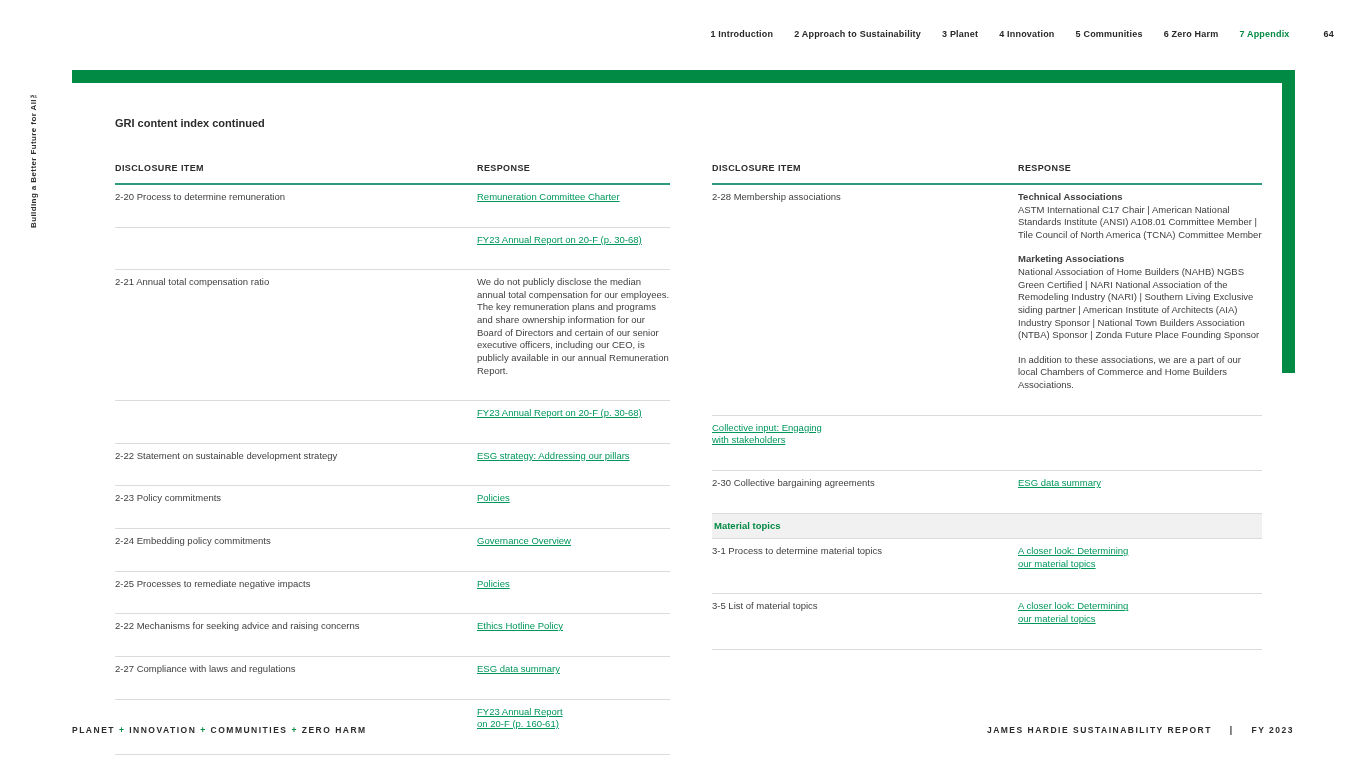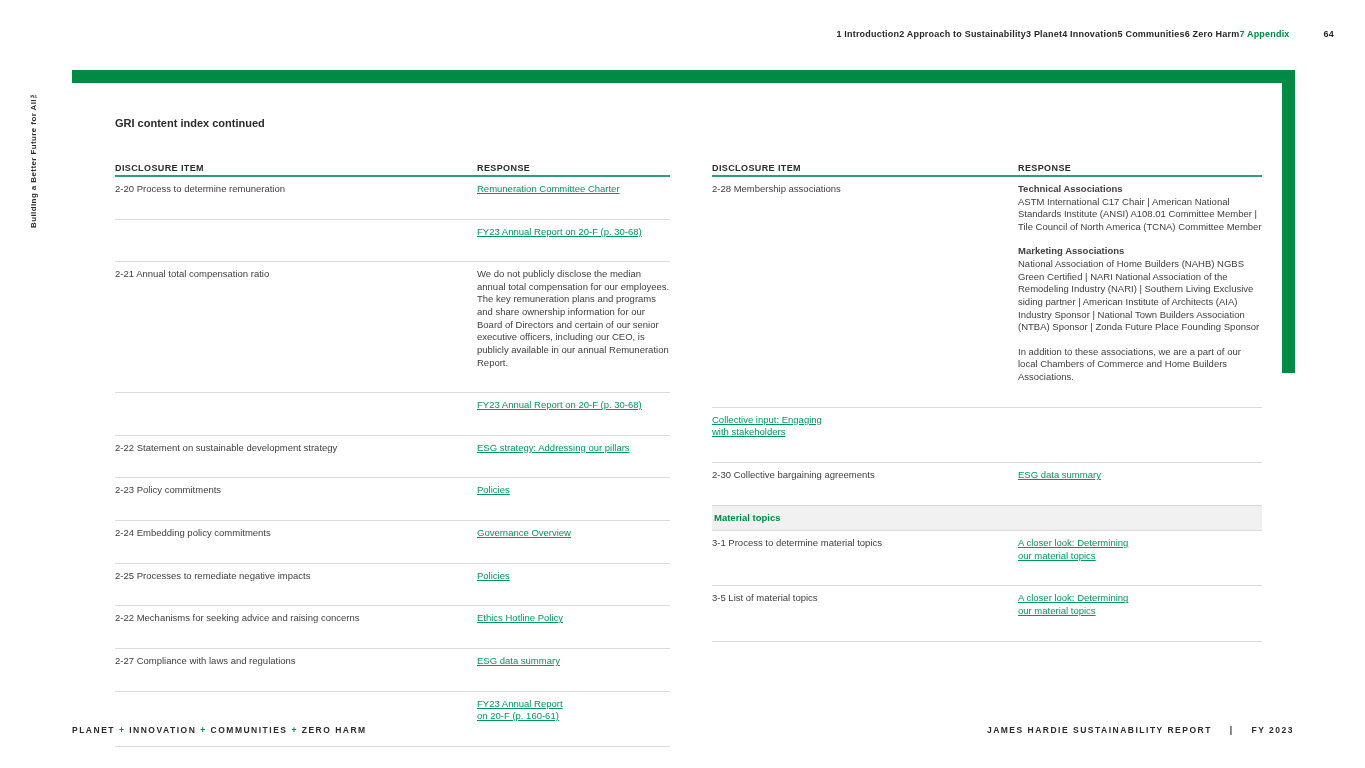--- a/index.html
+++ b/index.html
@@ -11,41 +11,41 @@
     --divider:#DBDBDB;
     --nav-text:#29272A;
   }
   *{margin:0;padding:0;box-sizing:border-box;}
   html,body{width:1365px;height:768px;background:#fff;overflow:hidden;
     font-family:"Liberation Sans","DejaVu Sans",sans-serif;color:var(--text);}
 
   
   .top-nav{position:absolute;top:29px;right:31px;display:flex;align-items:baseline;
     font-size:9px;font-weight:bold;color:var(--nav-text);letter-spacing:.2px;}
-  .top-nav .nav-item{cursor:pointer;white-space:nowrap;}
+  .top-nav .nav-item{margin-left:21px;cursor:pointer;white-space:nowrap;}
   .top-nav .nav-item.active{color:var(--brand-green);}
   .top-nav .page-num{margin-left:34px;}
 
   
   .bar-h{position:absolute;left:72px;top:70px;width:1223px;height:13px;background:var(--brand-green);}
   .bar-v{position:absolute;left:1282px;top:70px;width:13px;height:303px;background:var(--brand-green);}
 
   
   .side-vert{position:absolute;left:29px;top:68px;height:160px;
     writing-mode:vertical-rl;transform:rotate(180deg);
     font-size:8px;font-weight:bold;letter-spacing:.4px;color:#2B2B2B;white-space:nowrap;}
 
   
   .page-title{position:absolute;left:115px;top:117px;font-size:11px;font-weight:bold;color:#2B2B2B;}
 
   
   .gri-table{position:absolute;top:163px;font-size:9.5px;line-height:1.33;}
   #left-table{left:115px;width:555px;}
   #right-table{left:712px;width:550px;}
-  .t-head{display:flex;padding-bottom:0;border-bottom:2px solid var(--rule-teal);
+  .t-head{display:flex;padding-bottom:8px;border-bottom:2px solid var(--rule-teal);
     font-size:9px;font-weight:bold;letter-spacing:.4px;color:#2B2B2B;}
   #left-table .c1{width:362px;flex:0 0 362px;padding-right:18px;}
   #right-table .c1{width:306px;flex:0 0 306px;padding-right:18px;}
   .c2{flex:1 1 auto;min-width:0;}
   .t-row{display:flex;border-bottom:1px solid var(--divider);padding:6px 0 23px;}
   .t-section{background:var(--band-bg);color:var(--brand-green);font-weight:bold;
     padding:6px 0 6px 2px;border-bottom:1px solid var(--divider);}
   .lnk{display:block;color:var(--link-green);text-decoration:underline;
     white-space:pre-line;cursor:pointer;}
   .r-bold{font-weight:bold;}

